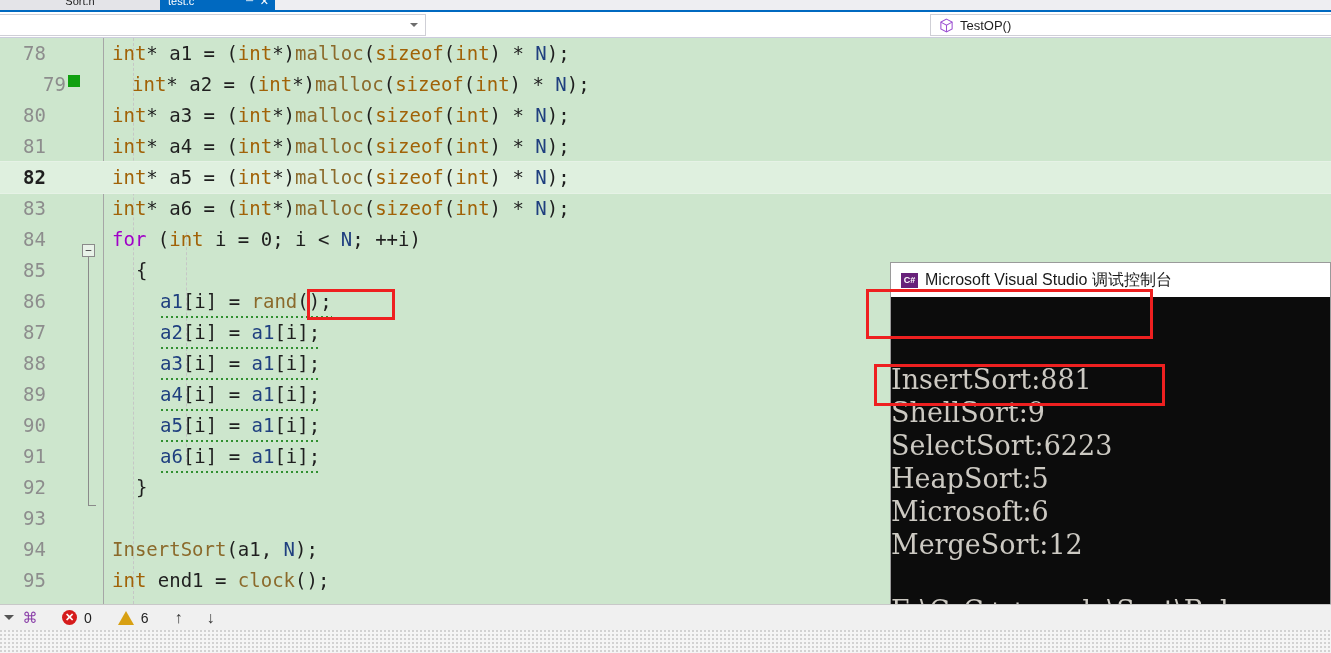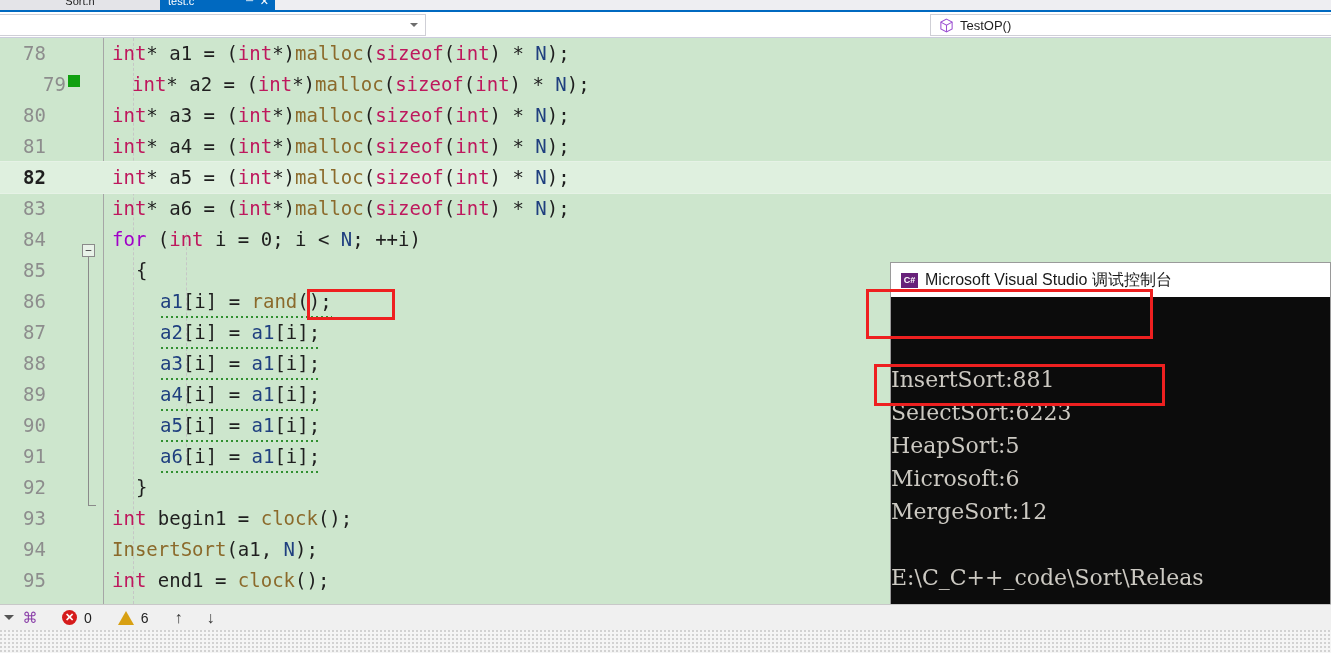--- a/index.html
+++ b/index.html
@@ -51,21 +51,21 @@
 
   .crow { position:absolute; left:0; width:1331px; height:31px; }
   .lnum { position:absolute; left:0; width:46px; text-align:right;
           font-family:"DejaVu Sans Mono", monospace; font-size:19px;
           color:#8d8d8d; line-height:31px; }
   .ctext { position:absolute; left:112px; font-family:"DejaVu Sans Mono", monospace;
            font-size:19px; line-height:31px; white-space:pre; color:#1f1f1f; }
   .cur-line { background:#dff0df; outline:1px solid #e6f2e6; }
   .cur-line .lnum { color:#1f1f1f; font-weight:bold; }
 
-  .kw   { color:#be185d; }
+  .kw   { color:#a16207; }
   .kw2  { color:#a000c8; }
   .fn   { color:#8b6a2b; }
   .var  { color:#1f3f7f; }
   .plain{ color:#1f1f1f; }
   .sq-wrap { position:relative; display:inline-block; }
   .sq-wrap::after { content:""; position:absolute; left:0; right:0; bottom:-2px;
                     height:4px;
                     background:radial-gradient(circle at 2px 2px,#2f8f2f 1.4px,transparent 1.5px) 0 0/5px 4px repeat-x; }
 
   .fold { position:absolute; left:82px; width:13px; height:13px;
@@ -80,21 +80,21 @@
              background:#0c0c0c; border:1px solid #9a9a9a; }
   .console-title { position:absolute; left:0; top:0; width:439px; height:34px;
                    background:#ffffff; display:flex; align-items:center;
                    padding-left:10px; }
   .console-title .ttxt { font-size:16px; color:#1a1a1a; margin-left:7px; }
   .cs-icon { width:17px; height:15px; background:#68217a; color:#ffffff;
              font-size:9px; font-weight:bold; text-align:center; line-height:15px;
              font-family:"Liberation Sans", sans-serif; flex:0 0 auto; }
   .console-body { position:absolute; left:0; top:34px; width:439px; height:355px;
                   background:#0c0c0c; overflow:hidden;
-                  font-family:"DejaVu Serif", serif; font-size:22px;
+                  font-family:"DejaVu Serif", serif; font-size:27px;
                   color:#ccc9c2; line-height:33px; white-space:pre; padding-left:0px; }
   .cline { height:33px; }
 
   
   .redbox { position:absolute; border:3px solid #ee2020; background:transparent; }
   #redbox-rand    { left:307px; top:289px; width:88px; height:31px; }
   #redbox-insert  { left:866px; top:289px; width:287px; height:50px; }
   #redbox-select  { left:874px; top:364px; width:291px; height:42px; }
 
   
@@ -214,40 +214,39 @@
         <div class="crow" style="top: 403px; padding-left: 36px;">
           <div class="lnum">91</div>
           <div class="ctext" style="left: 160px;"><span class="sq-wrap"><span class="var">a6</span><span class="plain">[i] = </span><span class="var">a1</span><span class="plain">[i];</span></span></div>
         </div>
         <div class="crow" style="top: 434px;">
           <div class="lnum">92</div>
           <div class="ctext" style="left: 136px;"><span><span class="plain">}</span></span></div>
         </div>
         <div class="crow" style="top: 465px;">
           <div class="lnum">93</div>
-          <div class="ctext" style="left: 112px;"><span><span class="kw">int</span><span class="plain"> begin1 = </span><span class="fn">clock</span><span class="plain">();</span></span></div>
         </div>
         <div class="crow" style="top: 496px;">
           <div class="lnum">94</div>
           <div class="ctext" style="left: 112px;"><span><span class="fn">InsertSort</span><span class="plain">(a1, </span><span class="var">N</span><span class="plain">);</span></span></div>
         </div>
         <div class="crow" style="top: 527px;">
           <div class="lnum">95</div>
           <div class="ctext" style="left: 112px;"><span><span class="kw">int</span><span class="plain"> end1 = </span><span class="fn">clock</span><span class="plain">();</span></span></div>
         </div>
       </div>
   </div>
 
   <div class="console">
     <div class="console-title">
       <span class="cs-icon">C#</span>
       <span class="ttxt">Microsoft Visual Studio 调试控制台</span>
     </div>
     <div class="console-body">
-      <div id="console-lines"><div class="cline">InsertSort:881</div><div class="cline">SelectSort:6223</div><div class="cline">HeapSort:5</div><div class="cline">Microsoft:6</div><div class="cline">MergeSort:12</div><div class="cline"></div><div class="cline">E:\C_C++_code\Sort\Releas</div></div>
+      <div id="console-lines"><div class="cline">InsertSort:881</div><div class="cline">ShellSort:9</div><div class="cline">SelectSort:6223</div><div class="cline">HeapSort:5</div><div class="cline">Microsoft:6</div><div class="cline">MergeSort:12</div><div class="cline"></div><div class="cline">E:\C_C++_code\Sort\Releas</div></div>
       
     </div>
   </div>
 
   <div class="redbox" id="redbox-rand"></div>
   <div class="redbox" id="redbox-insert"></div>
   <div class="redbox" id="redbox-select"></div>
 
   <div class="statusbar">
     <span class="sb-caret"></span>

